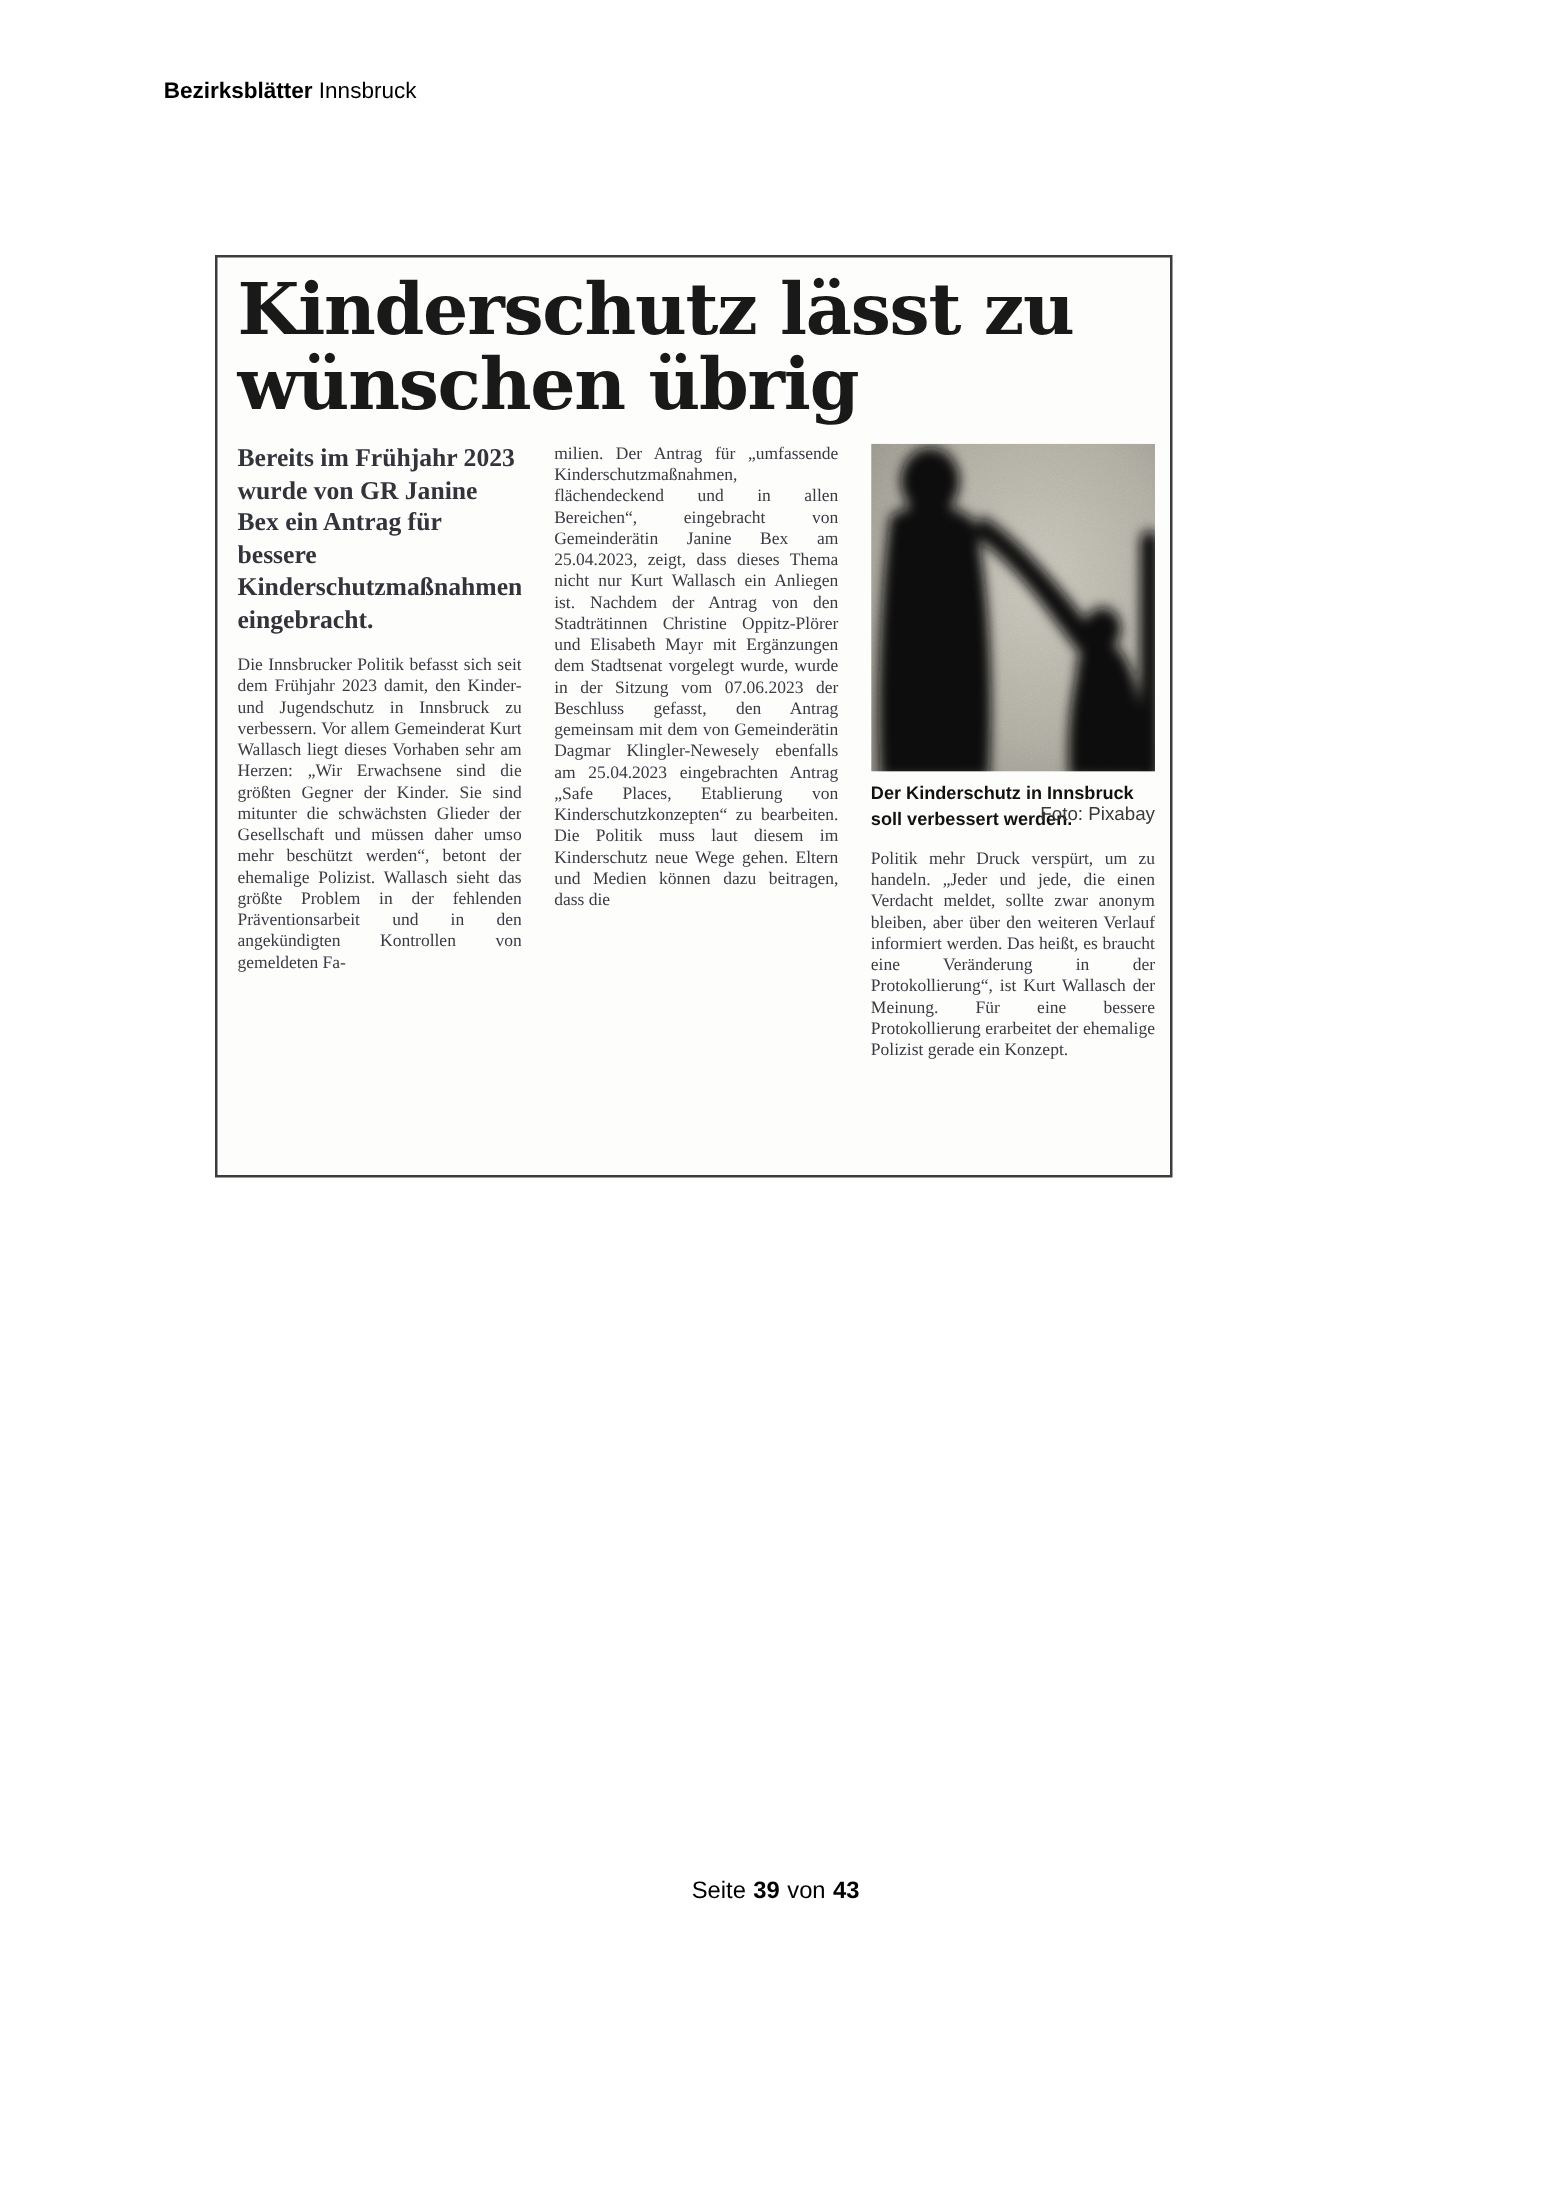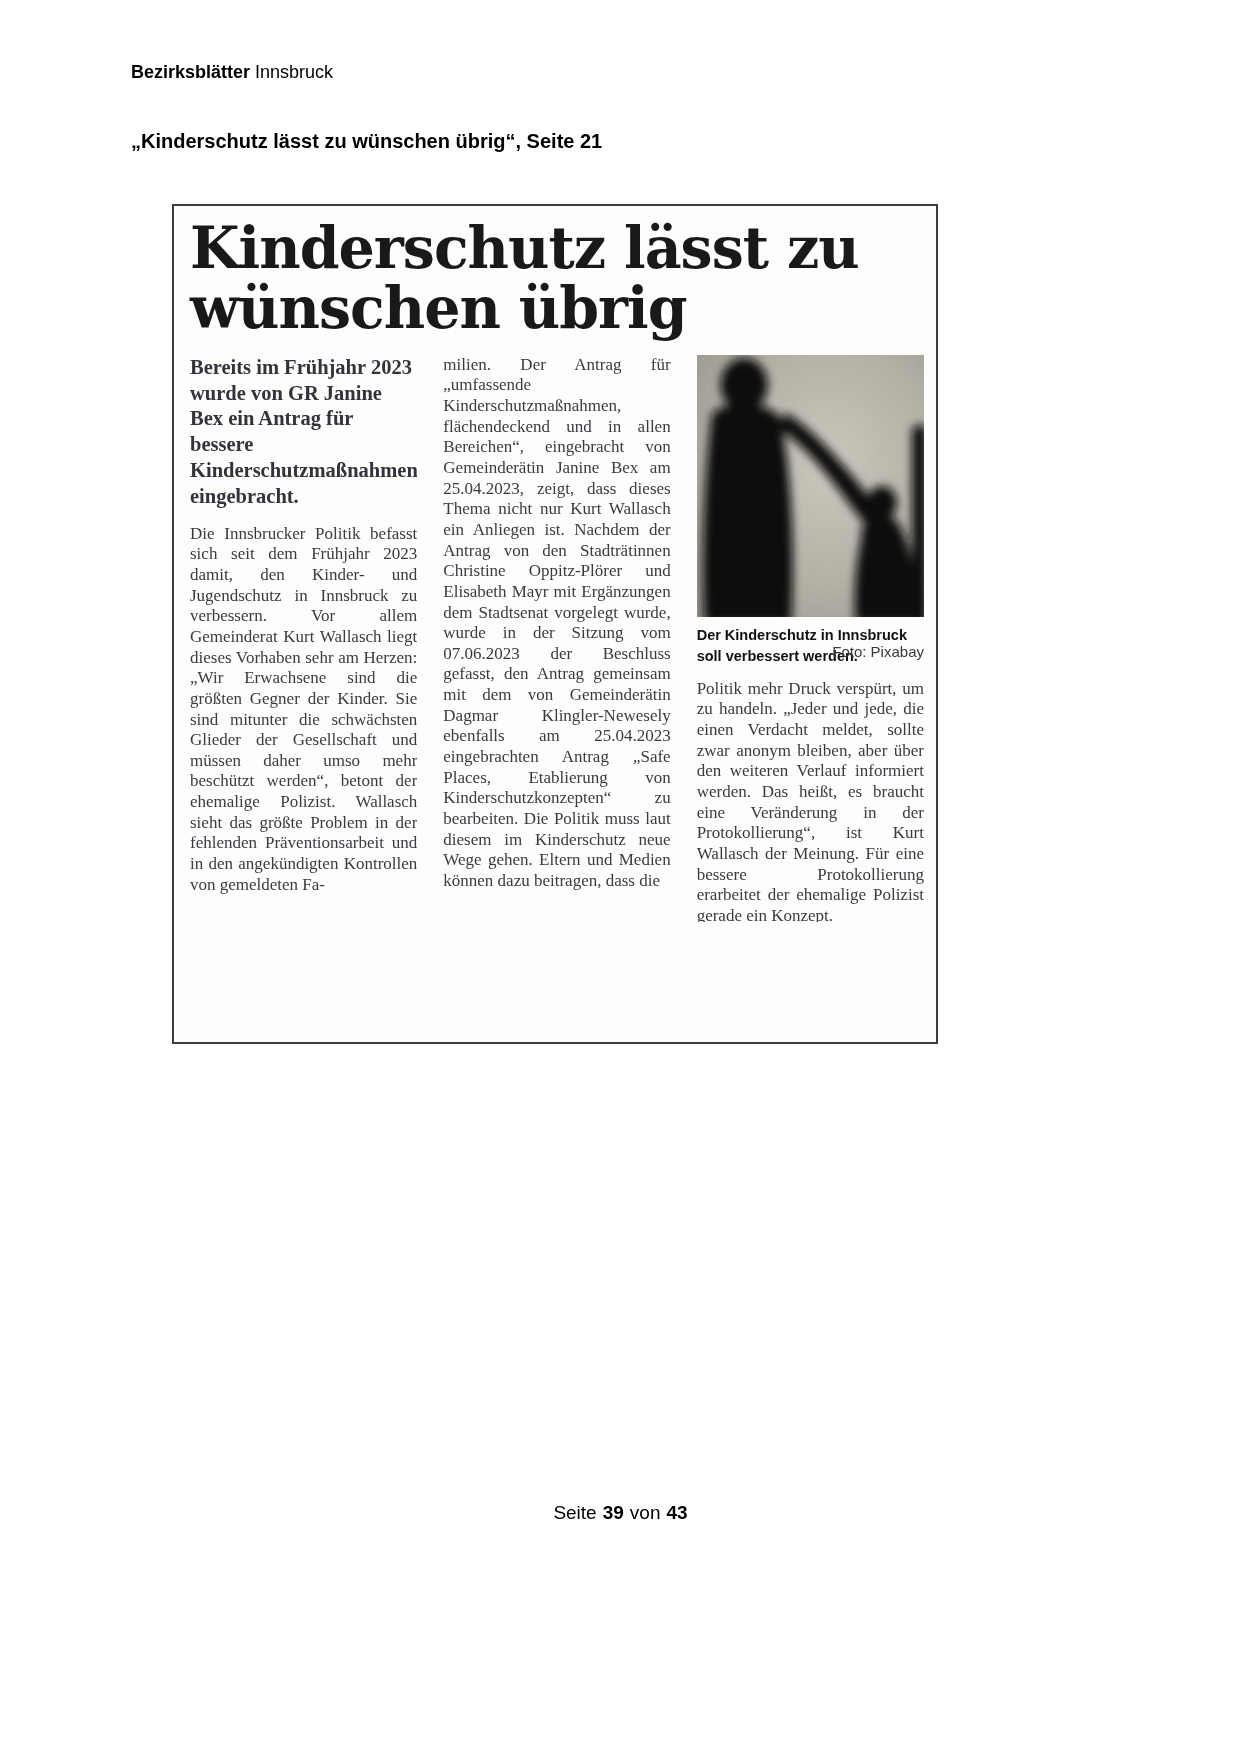--- a/index.html
+++ b/index.html
@@ -18,21 +18,21 @@
     font-size:18px; color:#000;
   }
   .doc-header .brand-bold { font-weight:bold; }
   .doc-title {
     position:absolute; left:131px; top:130px;
     font-size:20px; font-weight:bold; color:#000;
   }
   
   .clipping {
     position:absolute; left:172px; top:204px;
-    width:766px; height:840px;
+    width:766px; height:738px;
     border:2px solid #3c3c3c;
     background:#fdfdfc;
     padding:10px 12px 0 16px;
   }
   .headline {
     font-family:"DejaVu Serif", serif;
     font-weight:bold;
     font-size:57px;
     line-height:1.06;
     letter-spacing:-1px;
@@ -48,21 +48,21 @@
   .lead {
     font-family:"Liberation Serif", serif;
     font-weight:bold;
     font-size:20.5px;
     line-height:1.26;
     color:#33333c;
     margin-bottom:14px;
   }
   .body-text {
     font-family:"Liberation Serif", serif;
-    font-size:17px;
+    font-size:14px;
     line-height:1.215;
     color:#3a3a43;
     text-align:justify;
   }
   
   .photo {
     width:100%; height:262px; display:block;
     background:#aaa79d;
   }
   .caption {
@@ -93,21 +93,20 @@
 </head>
 <body>
 
 <div class="page">
 
   <div class="doc-header">
     <span class="brand-bold">Bezirksblätter</span>
     <span>Innsbruck</span>
   </div>
 
-  <div class="doc-title">„Kinderschutz lässt zu wünschen übrig“, Seite 21</div>
 
   <div class="clipping">
 
     <h1 class="headline">Kinderschutz lässt zu wünschen übrig</h1>
 
     <div class="cols">
 
       <div class="col">
         <p class="lead">Bereits im Frühjahr 2023 wurde von GR Janine Bex ein Antrag für bessere Kinderschutzmaßnahmen eingebracht.</p>
         <p class="body-text">Die Innsbrucker Politik befasst sich seit dem Frühjahr 2023 damit, den Kinder- und Jugendschutz in Innsbruck zu verbessern. Vor allem Gemeinderat Kurt Wallasch liegt dieses Vorhaben sehr am Herzen: „Wir Erwachsene sind die größten Gegner der Kinder. Sie sind mitunter die schwächsten Glieder der Gesellschaft und müssen daher umso mehr beschützt werden“, betont der ehemalige Polizist. Wallasch sieht das größte Problem in der fehlenden Präventionsarbeit und in den angekündigten Kontrollen von gemeldeten Fa-</p>

